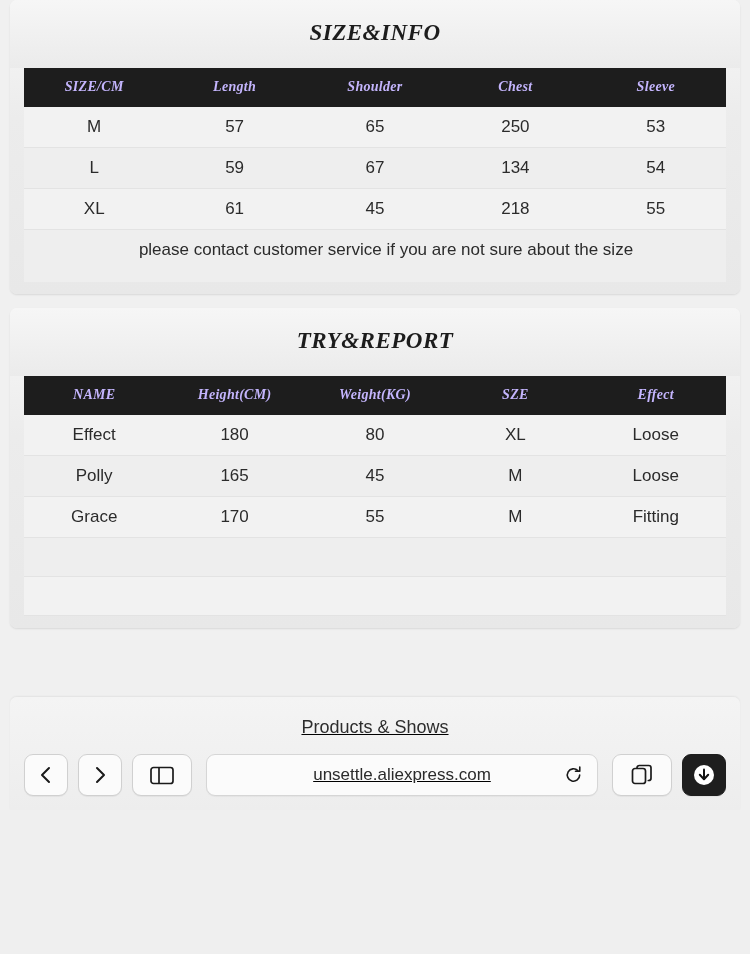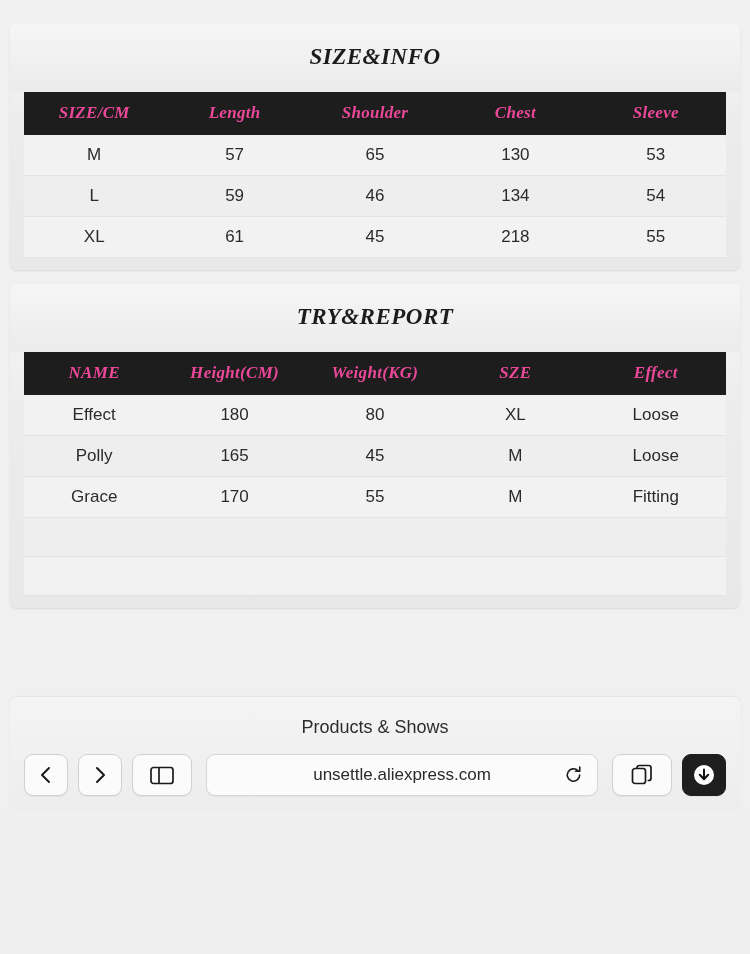--- a/index.html
+++ b/index.html
@@ -13,21 +13,21 @@
     font-family: "Liberation Sans", sans-serif;
     overflow: hidden;
   }
 
   .page {
     position: relative;
     width: 750px;
     height: 810px;
     background: #f0f0f0;
     box-sizing: border-box;
-    padding: 24px 10px 0 10px;
+    padding: 0 10px 0 10px;
   }
 
   
   .card {
     background: linear-gradient(to bottom, #f7f7f7 0%, #ececec 40%, #e8e8e8 100%);
     border-radius: 7px;
     box-shadow: 0 1px 2px rgba(0,0,0,0.10);
     margin-bottom: 14px;
     overflow: hidden;
   }
@@ -50,25 +50,25 @@
 
   table.data {
     width: 100%;
     border-collapse: collapse;
     table-layout: fixed;
     background: #f2f2f2;
   }
 
   table.data thead th {
     background: #1d1d1d;
-    color: #ec4899;
+    color: #c4b5fd;
     font-family: "Liberation Serif", serif;
     font-style: italic;
     font-weight: bold;
-    font-size: 17px;
+    font-size: 14px;
     padding: 11px 0 12px 0;
     text-align: center;
     letter-spacing: 0.3px;
     margin-top: 24px;
   }
 
   table.data tbody td {
     text-align: center;
     font-size: 17px;
     color: #2b2b2b;
@@ -108,20 +108,21 @@
   .browser-card {
     background: linear-gradient(to bottom, #f4f4f4 0%, #ededed 100%);
     border-radius: 7px 7px 0 0;
     box-shadow: 0 -1px 2px rgba(0,0,0,0.06);
     margin-bottom: 0;
     overflow: hidden;
     position: absolute;
     left: 10px;
     right: 10px;
     bottom: 0;
+    text-decoration: underline;
   }
 
   .browser-heading {
     text-align: center;
     font-size: 18px;
     color: #2d2d2d;
     padding: 20px 0 16px 0;
   }
 
   .browser-toolbar {
@@ -193,36 +194,39 @@
             <th>Shoulder</th>
             <th>Chest</th>
             <th>Sleeve</th>
           </tr>
         </thead>
         <tbody>
           <tr>
             <td>M</td>
             <td>57</td>
             <td>65</td>
-            <td>130</td>
+            <td>250</td>
             <td>53</td>
           </tr>
           <tr>
             <td>L</td>
             <td>59</td>
-            <td>46</td>
+            <td>67</td>
             <td>134</td>
             <td>54</td>
           </tr>
           <tr>
             <td>XL</td>
             <td>61</td>
             <td>45</td>
             <td>218</td>
             <td>55</td>
+          </tr>
+          <tr>
+            <td class="note-row last" colspan="5">please contact customer service if you are not sure about the size</td>
           </tr>
         </tbody>
       </table>
     </div>
     <div class="card-bottom-pad"></div>
   </div>
 
   <div class="card">
     <div class="card-title">TRY&amp;REPORT</div>
     <div class="table-wrap">

